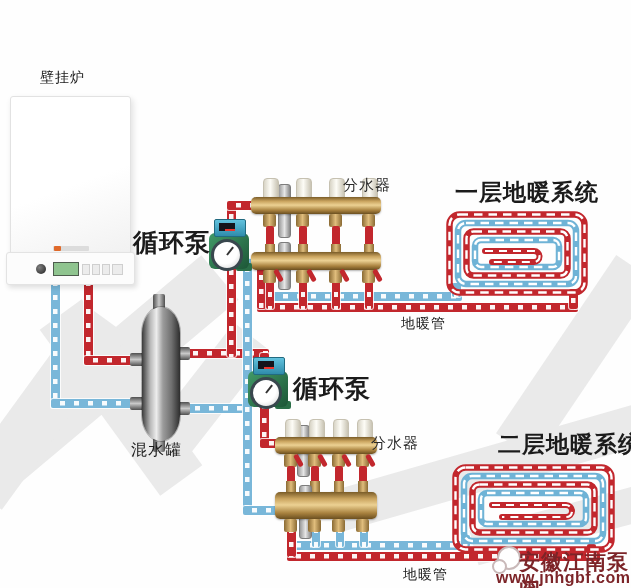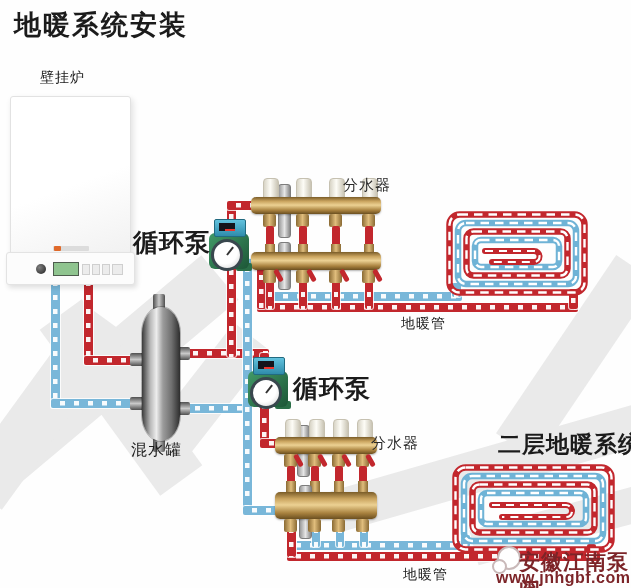--- a/index.html
+++ b/index.html
@@ -243,24 +243,24 @@
   <i class="boiler-logo"></i>
   <i class="logo-dot"></i>
   <div class="boiler-base"></div>
   <i class="knob"></i>
   <i class="lcd"></i>
   <i class="btn" style="left:82px;"></i>
   <i class="btn" style="left:92px;"></i>
   <i class="btn" style="left:102px;"></i>
   <i class="btn" style="left:112px;width:9px;"></i>
 
-  <div class="lbl title" style="left:14px;top:12px;">地暖系统安装</div>
   <div class="lbl" style="left:40px;top:70px;font-size:14px;letter-spacing:1px;">壁挂炉</div>
   <div class="lbl pump-lbl" style="left:133px;top:230px;">循环泵</div>
   <div class="lbl small-lbl" style="left:343px;top:177px;">分水器</div>
+  <div class="lbl floor-title" style="left:455px;top:181px;">一层地暖系统</div>
   <div class="lbl" style="left:401px;top:316px;font-size:14px;letter-spacing:1px;">地暖管</div>
   <div class="lbl" style="left:131px;top:442px;font-size:16px;letter-spacing:1px;">混水罐</div>
   <div class="lbl pump-lbl" style="left:293px;top:376px;">循环泵</div>
   <div class="lbl small-lbl" style="left:371px;top:435px;">分水器</div>
   <div class="lbl floor-title" style="left:452px;top:433px;margin-left:46px;">二层地暖系统</div>
   <div class="lbl" style="left:403px;top:567px;font-size:14px;letter-spacing:1px;">地暖管</div>
 
   <i class="mascot1"></i>
   <i class="mascot2"></i>
   <div class="wm-co">安徽江南泵阀</div>

